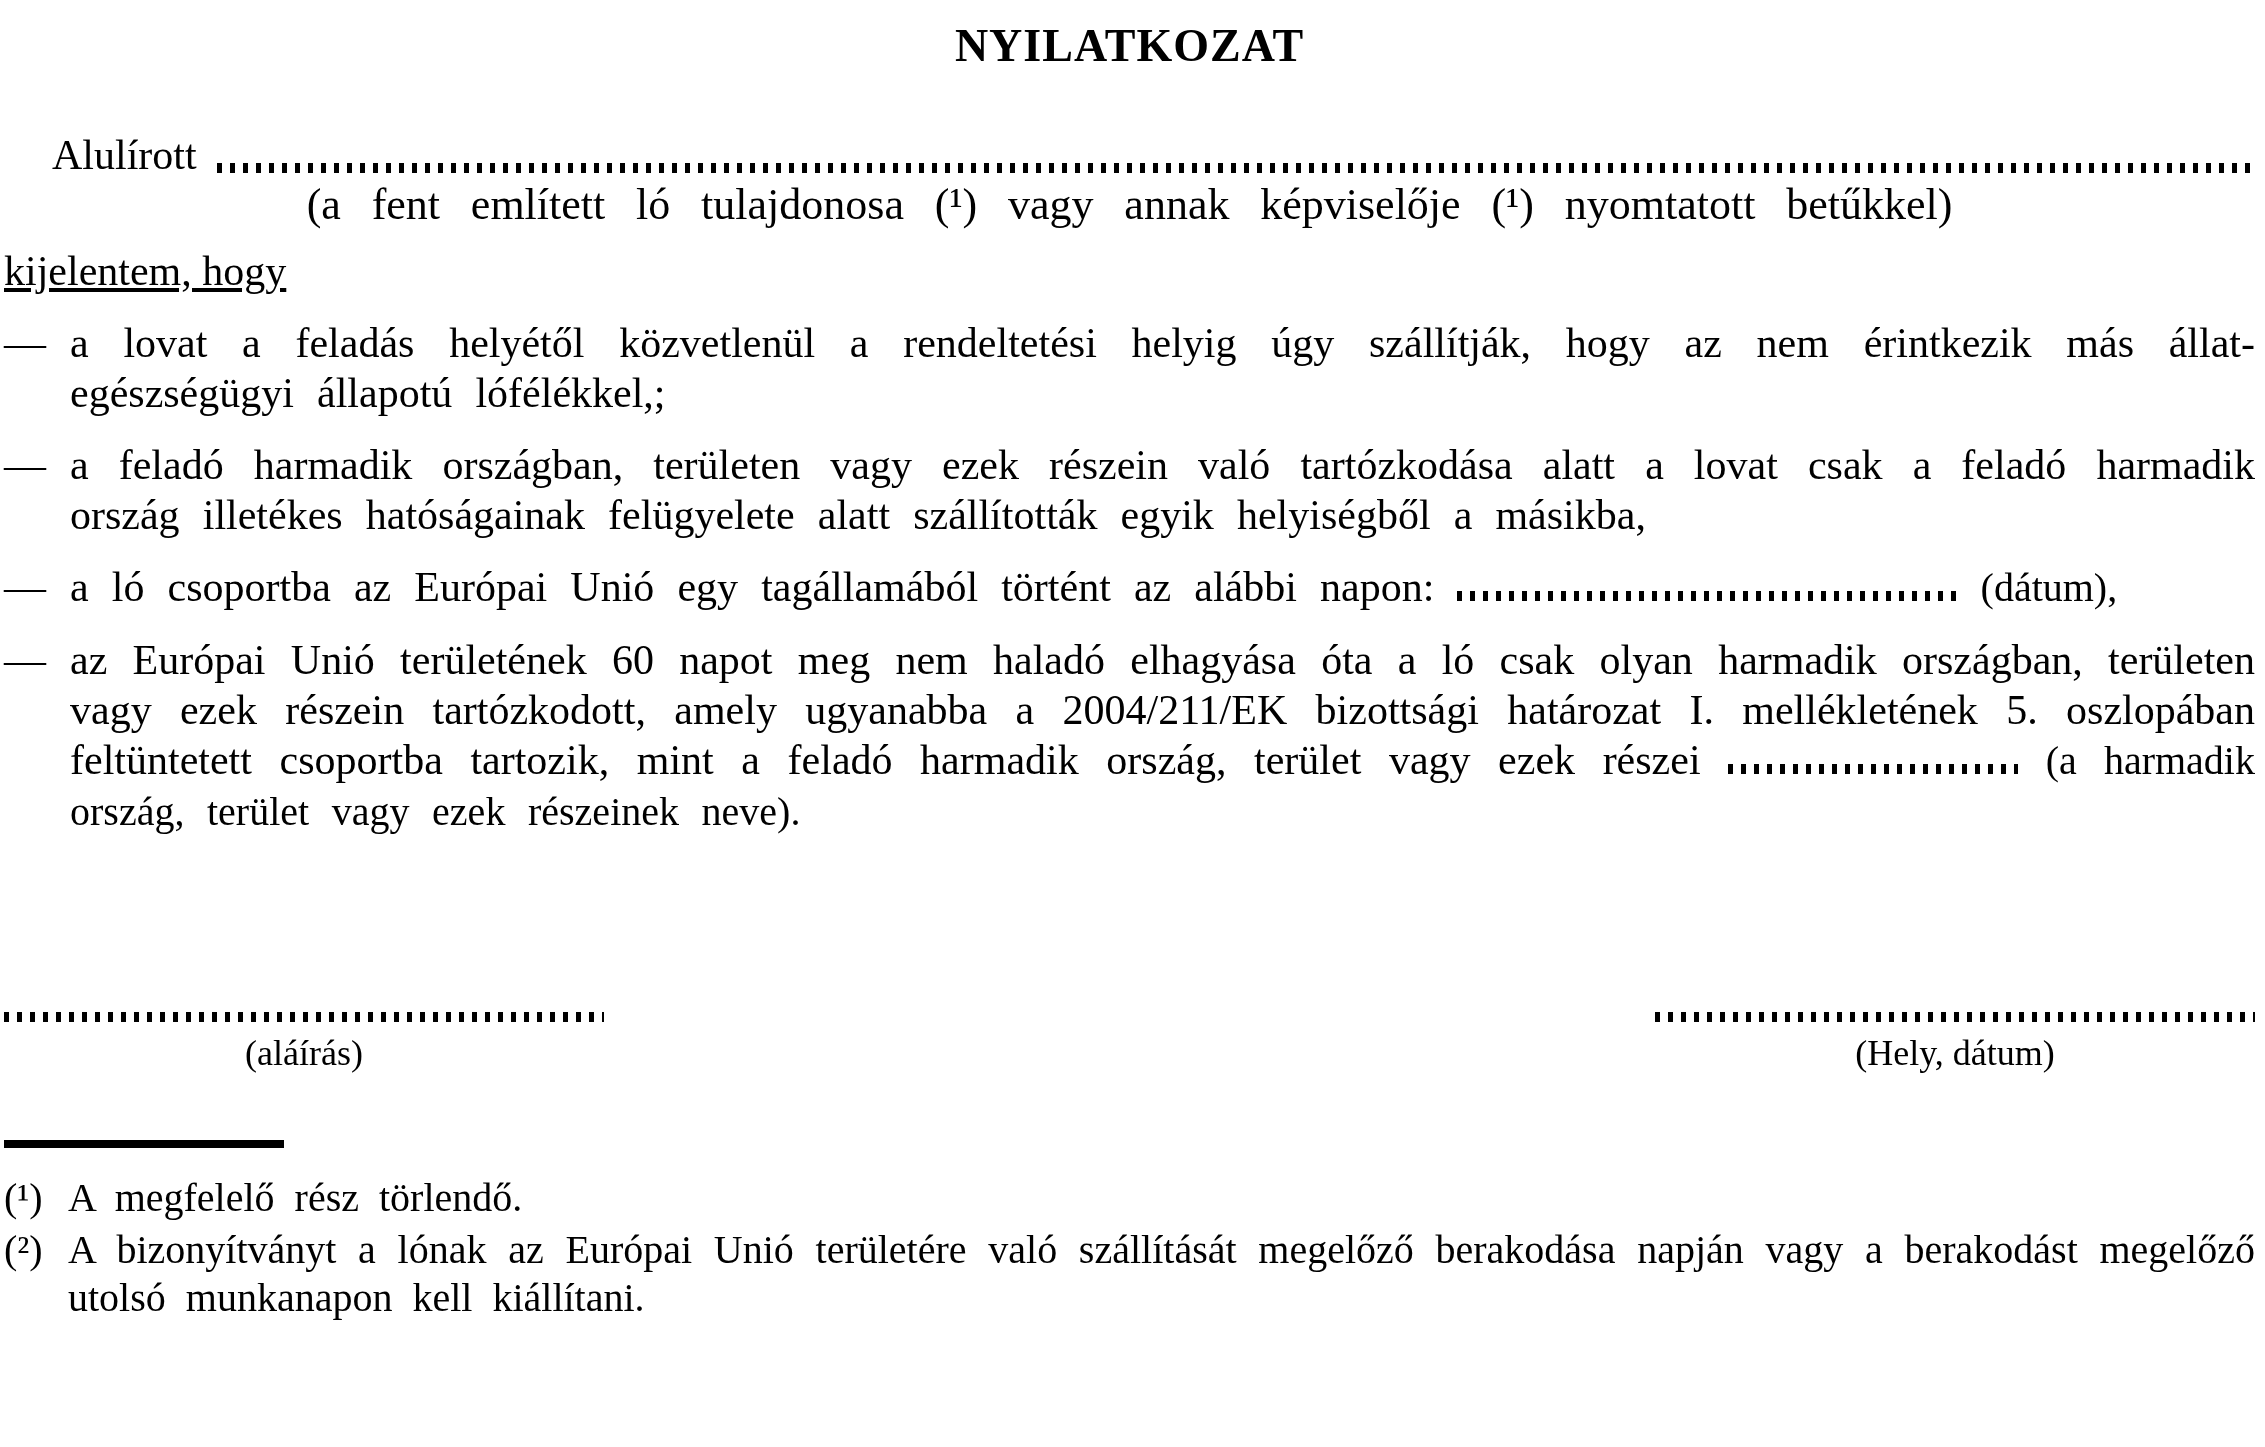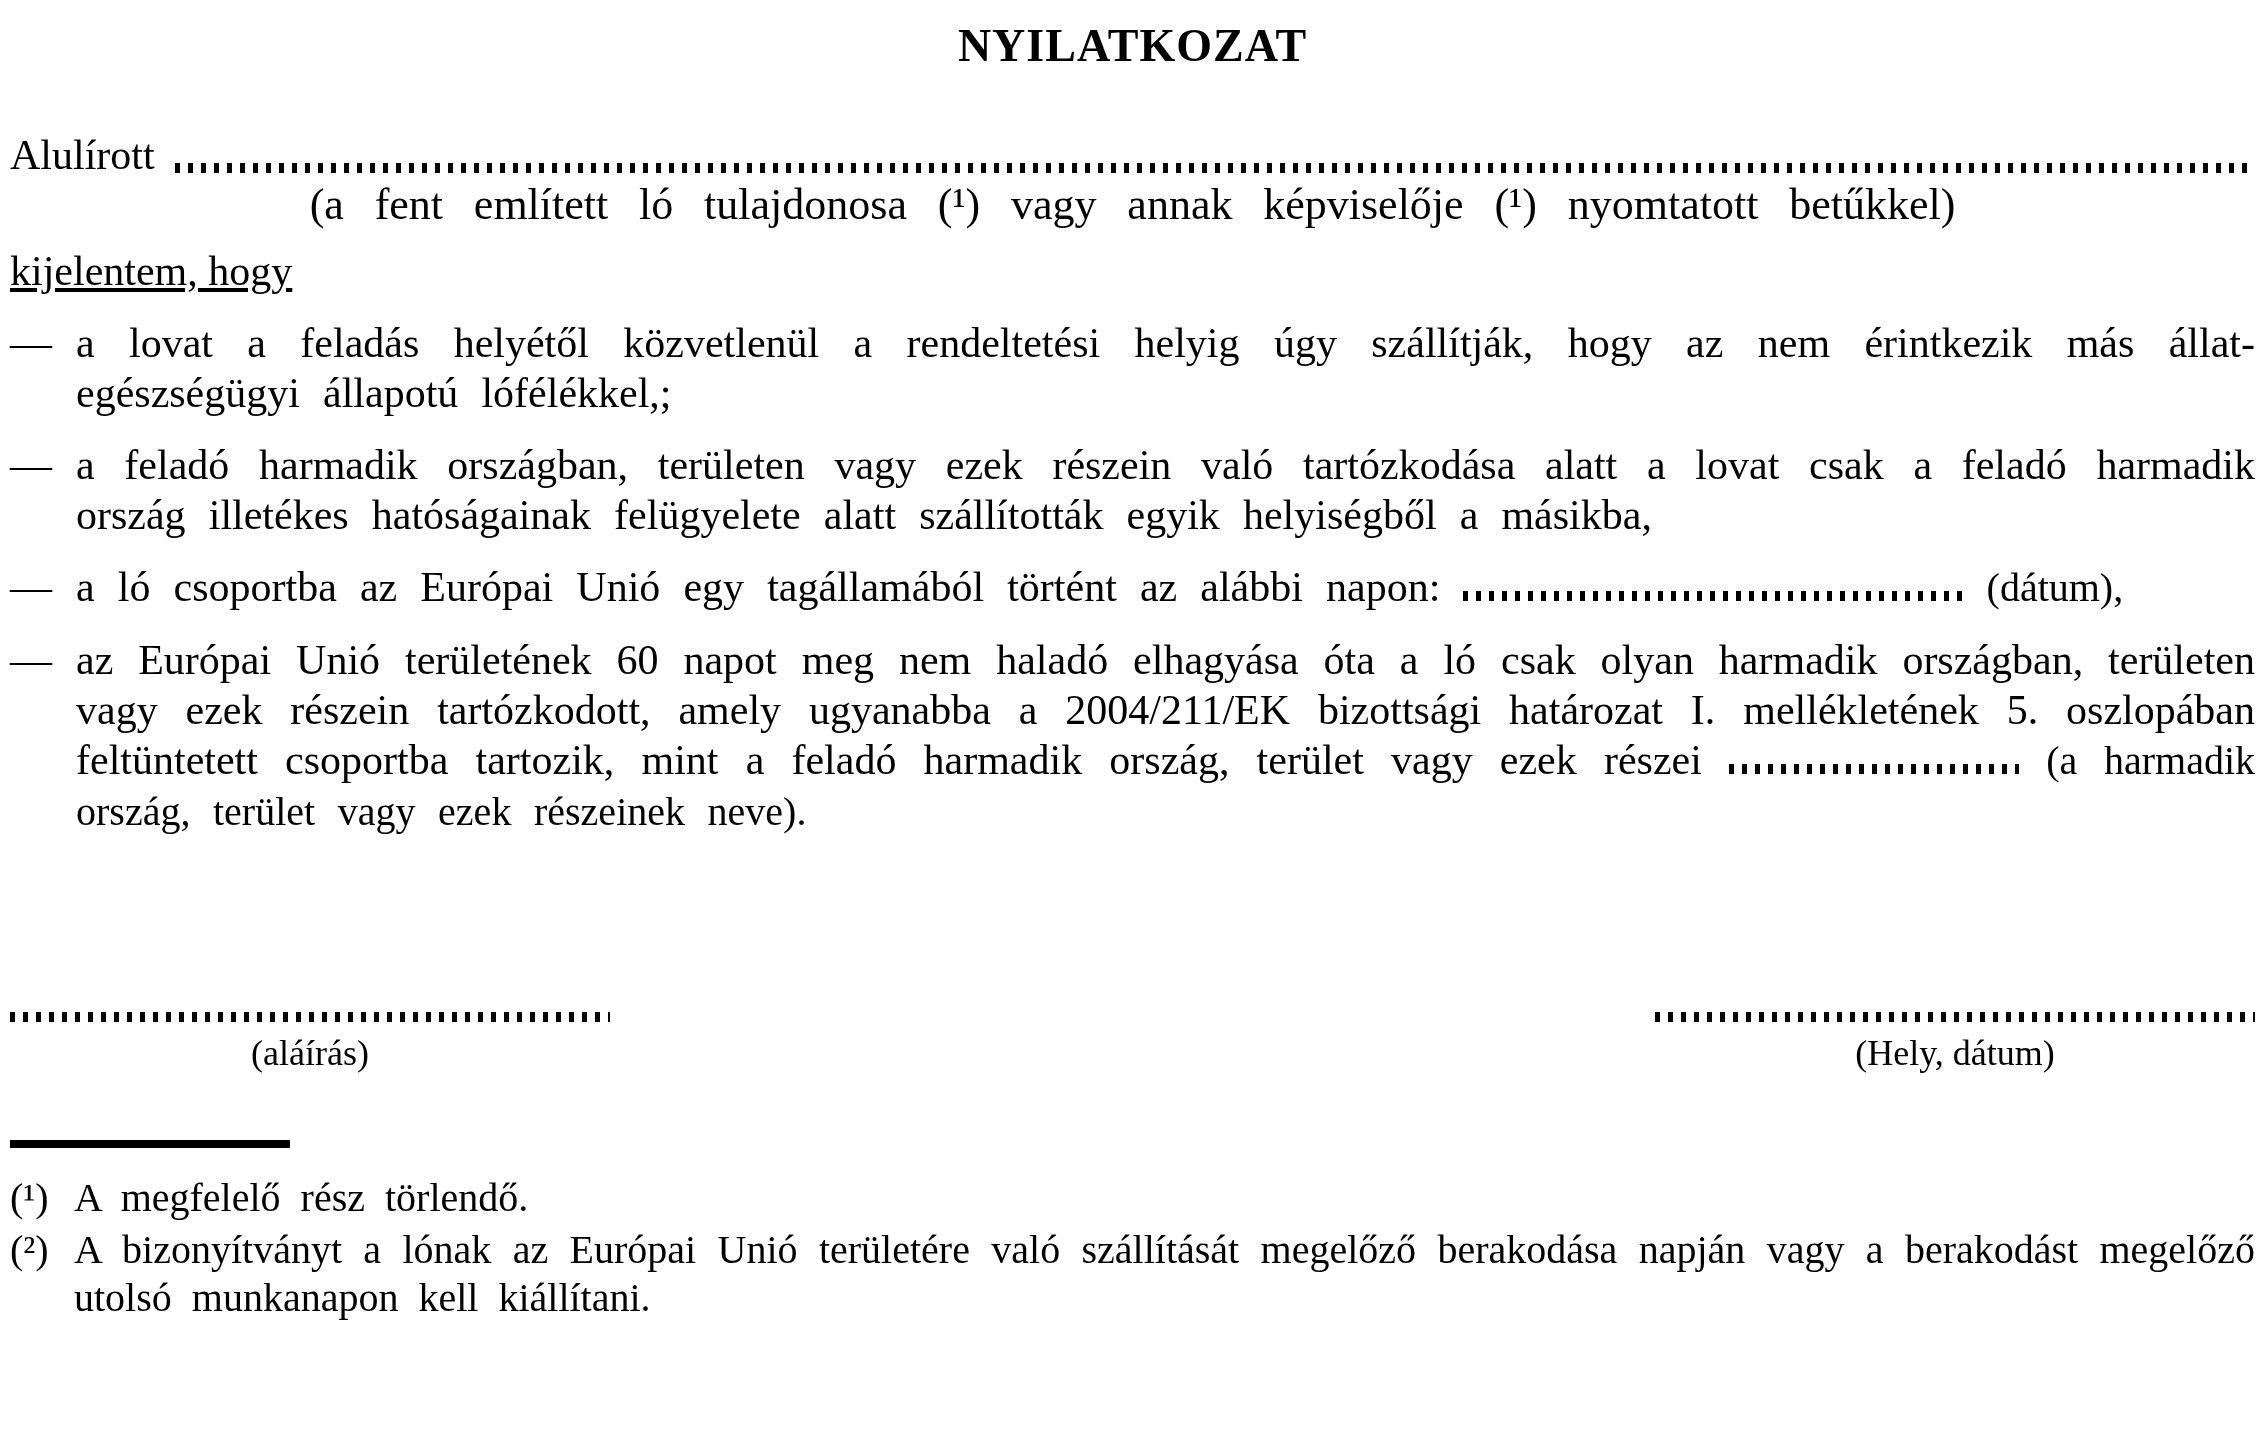--- a/index.html
+++ b/index.html
@@ -6,34 +6,35 @@
   .page {
     position: relative;
     width: 2265px;
     height: 1447px;
     box-sizing: border-box;
     background: #ffffff;
     color: #000000;
     font-family: "Liberation Serif", "DejaVu Serif", serif;
     font-size: 42px;
     line-height: 50px;
-    padding: 18px 10px 0 10px;
+    padding: 18px 10px 0 4px;
     overflow: hidden;
   }
   .title {
     text-align: center;
     font-weight: bold;
     font-size: 46px;
     line-height: 56px;
     letter-spacing: 1px;
     margin: 0 0 56px 0;
   }
   .intro-row {
     display: flex;
     align-items: baseline;
+    margin-left: 48px;
   }
   .leader {
     background-image: repeating-linear-gradient(to right, #000 0 5px, transparent 5px 13px);
     background-repeat: repeat-x;
     height: 10px;
   }
   .leader-flex { flex: 1; margin-left: 20px; align-self: flex-end; margin-bottom: 7px; }
   .leader-inline { display: inline-block; height: 10px; vertical-align: baseline; }
   .caption {
     text-align: center;

